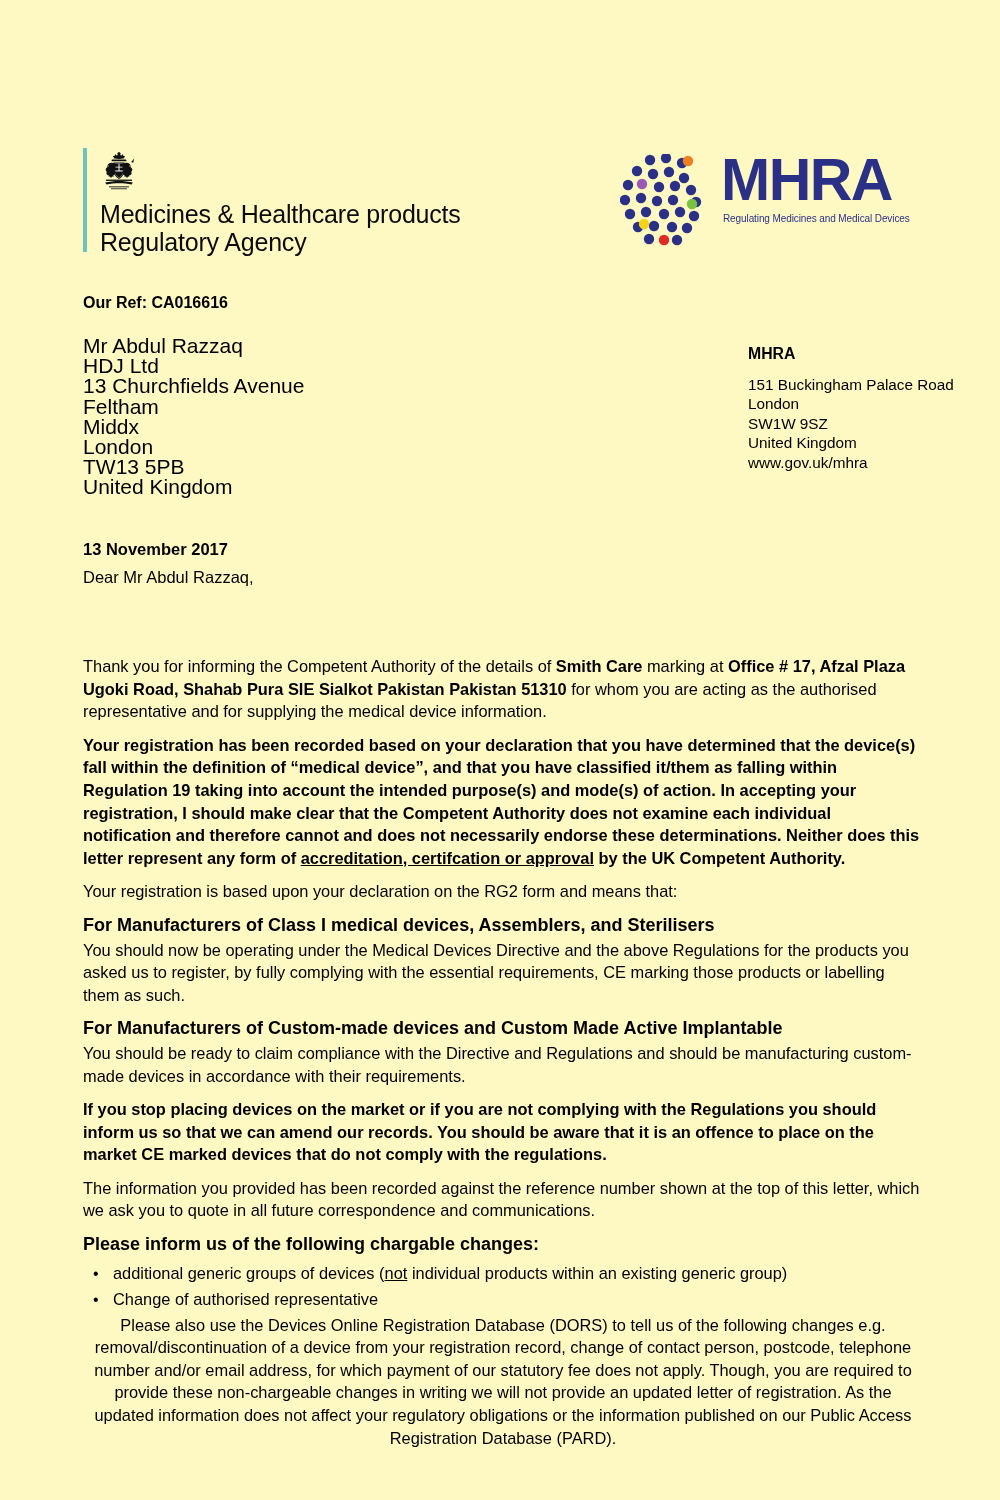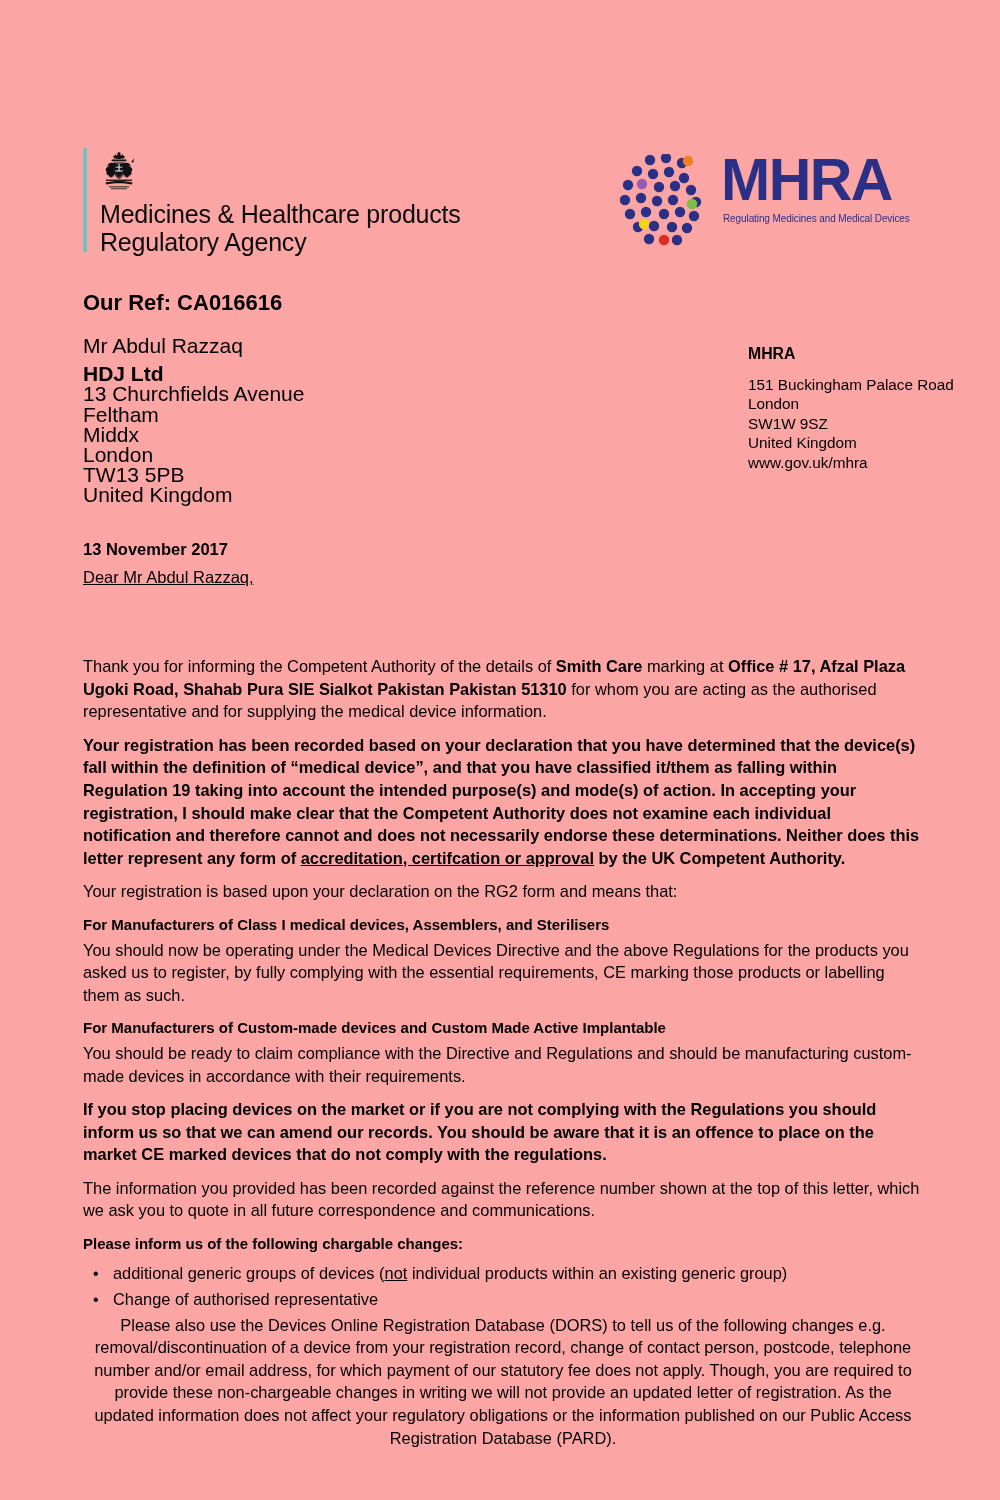--- a/index.html
+++ b/index.html
@@ -14,21 +14,21 @@
     color: #000000;
     position: relative;
     overflow: hidden;
   }
 
   .page {
     position: absolute;
     left: 0; top: 0;
     width: 1000px;
     height: 1500px;
-    background: #fca5a5;
+    background: #fef9c3;
   }
 
   
   .letterhead {
     position: absolute;
     left: 83px;
     top: 148px;
     width: 840px;
     height: 112px;
   }
@@ -93,33 +93,33 @@
     color: #2b3087;
     letter-spacing: -0.1px;
     font-weight: normal;
   }
 
   
   .our-ref {
     position: absolute;
     left: 83px;
     top: 292px;
-    font-size: 22px;
+    font-size: 16px;
     font-weight: bold;
     line-height: 22px;
   }
 
   .recipient {
     position: absolute;
     left: 83px;
     top: 336px;
     font-size: 21px;
     line-height: 20.2px;
   }
-  .recipient .bold { font-weight: bold; margin-top: 8px; }
+  .recipient .bold { font-weight: normal; }
 
   .sender {
     position: absolute;
     left: 748px;
     top: 344px;
     font-size: 15.3px;
     line-height: 19.5px;
   }
   .sender-title {
     font-weight: bold;
@@ -135,21 +135,20 @@
     font-weight: bold;
     line-height: 22px;
   }
 
   .salutation {
     position: absolute;
     left: 83px;
     top: 566px;
     font-size: 16.5px;
     line-height: 22px;
-    text-decoration: underline;
   }
 
   .subject-block {
     position: absolute;
     left: 83px;
     top: 603px;
     width: 838px;
     text-align: center;
     font-weight: bold;
     font-size: 16.3px;
@@ -166,21 +165,21 @@
     line-height: 22.6px;
   }
   .content p {
     margin: 0 0 11px 0;
   }
   .content p.strong {
     font-weight: bold;
   }
   .content h4 {
     margin: 10px 0 2px 0;
-    font-size: 15px;
+    font-size: 18px;
     font-weight: bold;
     line-height: 22.6px;
   }
   .content .u { text-decoration: underline; }
   .content .b { font-weight: bold; }
 
   .bullets {
     margin: 6px 0 0 0;
     padding: 0 0 0 30px;
     list-style: none;

